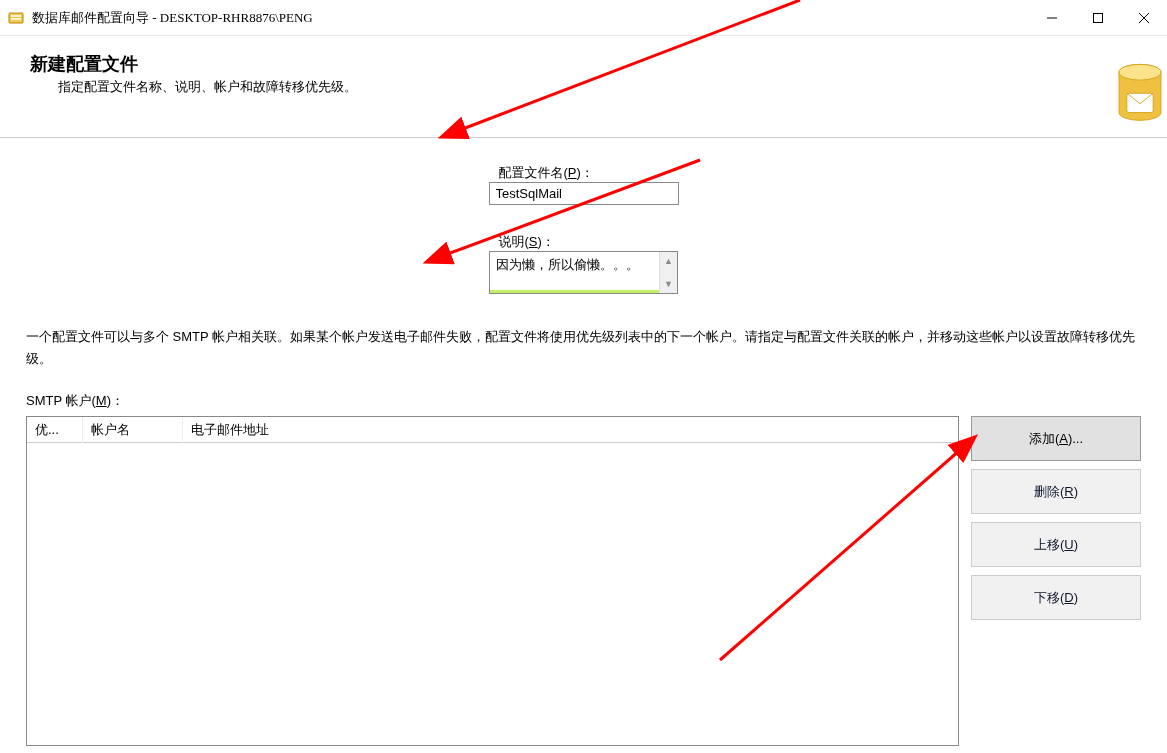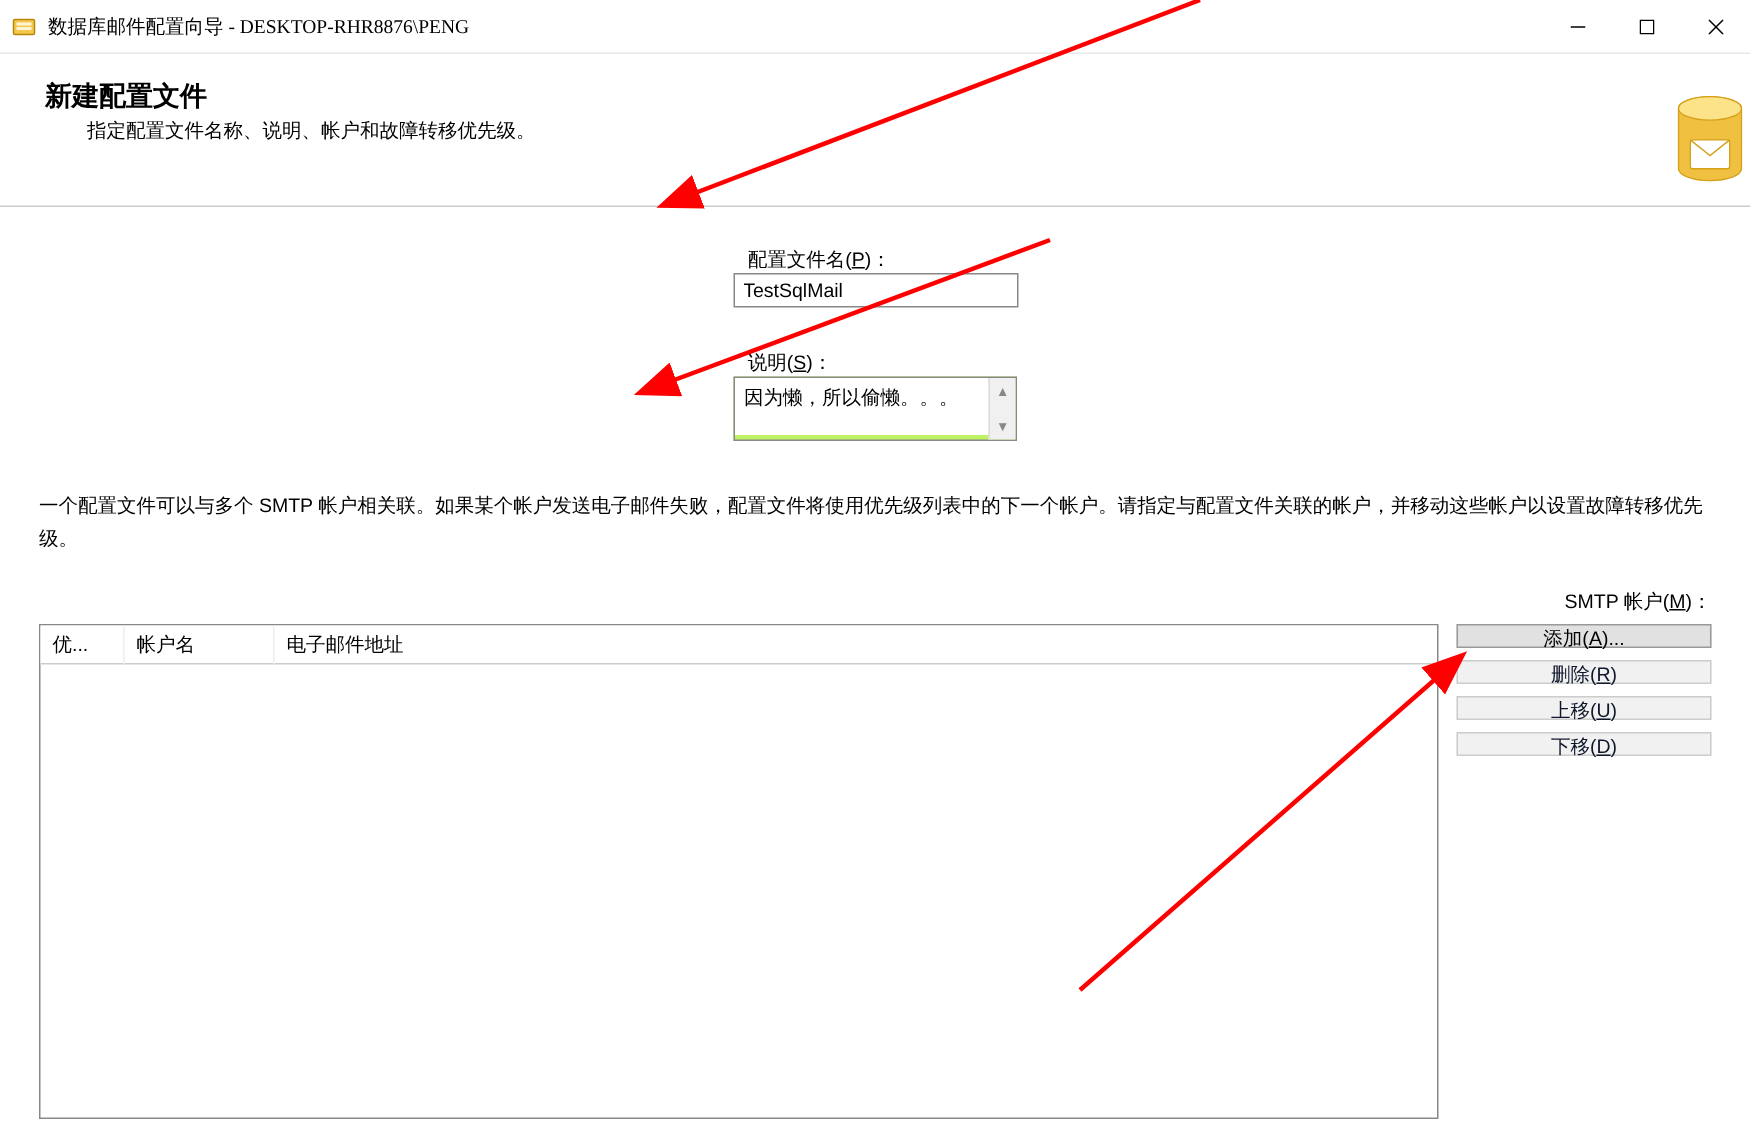--- a/index.html
+++ b/index.html
@@ -123,21 +123,20 @@
 
     .info-text {
       margin: 32px 0 22px 0;
       line-height: 1.7;
       font-size: 13px;
     }
 
     .smtp-label {
       font-size: 13px;
       margin-bottom: 6px;
-      text-align: right;
     }
     .smtp-label .hk { text-decoration: underline; }
 
     .smtp-area {
       display: flex;
       gap: 12px;
     }
     .smtp-table {
       flex: 1;
       border: 1px solid #888;
@@ -160,21 +159,21 @@
     .smtp-col.name { width: 100px; font-family: Liberation Serif, serif; }
     .smtp-col.email { flex: 1; border-right: none; }
 
     .smtp-buttons {
       width: 170px;
       display: flex;
       flex-direction: column;
       gap: 8px;
     }
     .btn {
-      height: 16px;
+      height: 45px;
       border: 1px solid #999;
       background: #e1e1e1;
       font-size: 13px;
       cursor: pointer;
       font-family: inherit;
     }
     .btn:disabled {
       color: #0f172a;
       background: #f1f1f1;
       border-color: #ccc;

